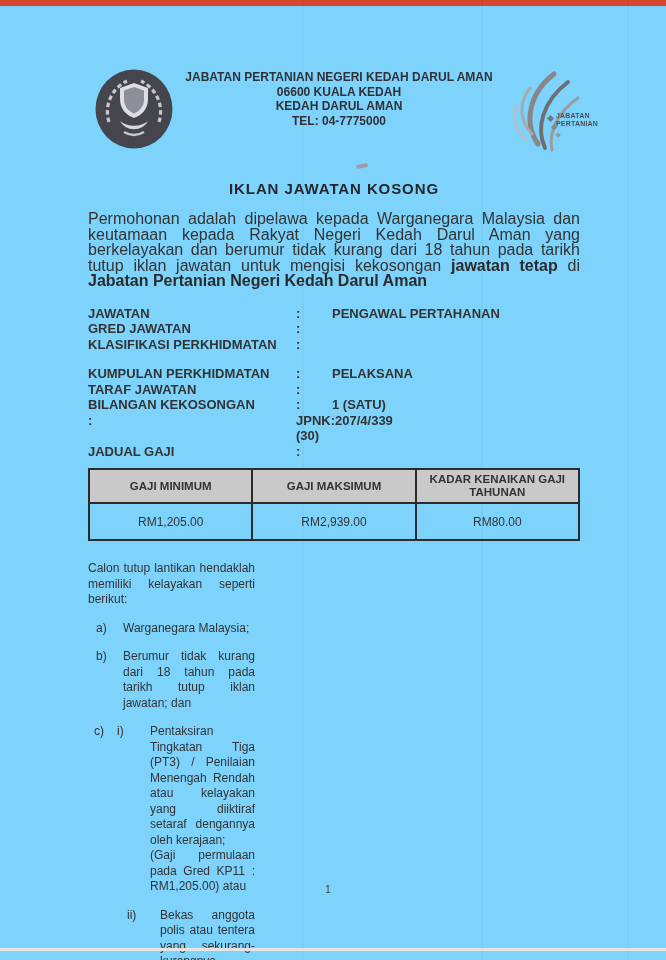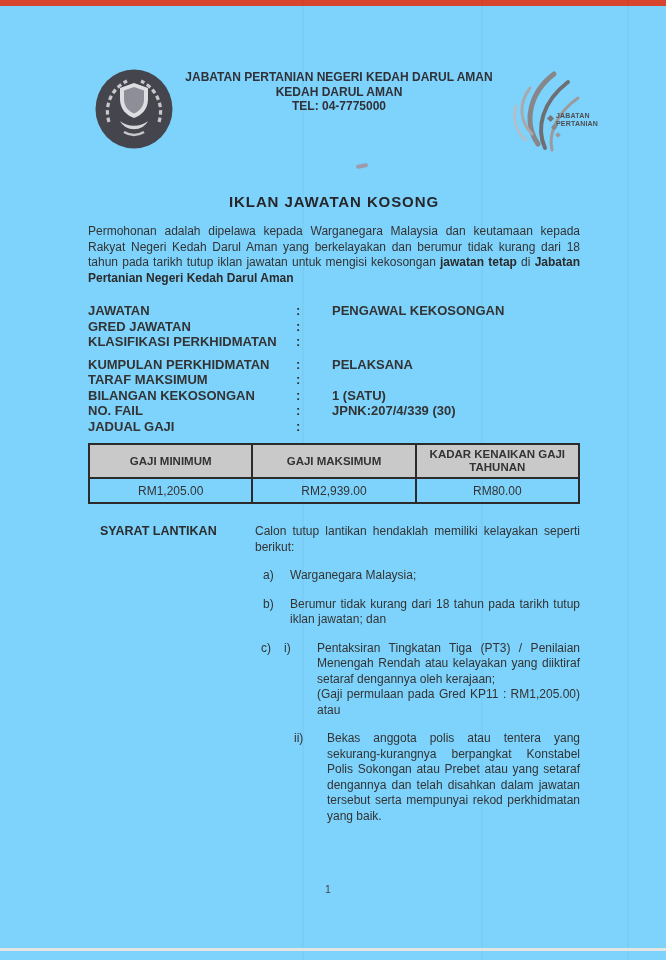--- a/index.html
+++ b/index.html
@@ -34,50 +34,50 @@
     font-size:7px;font-weight:bold;line-height:7.5px;color:#4e4e52;
     letter-spacing:0.2px;
   }
   .red-mark{
     position:absolute;left:198px;top:94px;width:12px;height:4px;
     background:rgba(204,72,50,0.4);border-radius:2px;transform:rotate(-10deg);
   }
 
   
   .doc-title{
-    margin-top:27px;text-align:center;
+    margin-top:14px;text-align:center;
     font-size:15px;font-weight:bold;letter-spacing:0.9px;color:#26262a;
   }
 
   
   .intro{
-    margin:14px 0 0 0;font-size:12px;line-height:15.5px;
+    margin:14px 0 0 0;font-size:16px;line-height:15.5px;
     text-align:justify;color:#333;
   }
   .intro b{color:#2b2b2b;}
 
   
   .details{margin-top:17px;font-size:13px;font-weight:bold;line-height:15.5px;color:#333;}
   .drow{display:grid;grid-template-columns:208px 36px 1fr;}
-  .drow.gap-top{margin-top:7px;}
+  .drow.gap-top{margin-top:14px;}
   .dcolon{text-align:left;}
 
   
   table.salary{
     margin-top:9px;width:100%;border-collapse:collapse;
     font-size:12px;color:#333;table-layout:fixed;
   }
   table.salary th,table.salary td{
     border:2px solid #2b2b2b;text-align:center;vertical-align:middle;
   }
   table.salary th{
     background:var(--table-header-bg,#c9c9c9);
     font-size:11.5px;font-weight:bold;line-height:13px;padding:3px 6px;height:26px;
   }
-  table.salary td{padding:3px 4px;height:17px;}
+  table.salary td{padding:9px 4px;height:17px;}
 
   
   .syarat{margin-top:20px;display:grid;grid-template-columns:167px 1fr;font-size:12px;line-height:15.5px;color:#333;}
   .syarat-heading{font-weight:bold;padding-left:12px;font-size:12.5px;color:#2c2c2c;}
   .syarat-body{}
   .syarat-intro{text-align:justify;margin:0;}
   .sitem{display:grid;grid-template-columns:27px 1fr;margin-top:13px;padding-left:8px;}
   .sitem .txt{text-align:justify;}
   .citem{display:grid;grid-template-columns:23px 33px 1fr;margin-top:13px;padding-left:6px;}
   .citem .txt{text-align:justify;}
@@ -106,20 +106,21 @@
         <path d="M15,54 C10,38 17,21 33,13" stroke="#c7c7cd" stroke-width="3.2" fill="none" stroke-dasharray="4.5 3"></path>
         <path d="M65,54 C70,38 63,21 47,13" stroke="#c7c7cd" stroke-width="3.2" fill="none" stroke-dasharray="4.5 3"></path>
         <path d="M40,15 l14,5 v11 c0,10 -6,16 -14,19 c-8,-3 -14,-9 -14,-19 v-11 z" fill="#dddde2"></path>
         <path d="M40,19 l10,3.6 v8.4 c0,7.5 -4.4,12 -10,14.5 c-5.6,-2.5 -10,-7 -10,-14.5 v-8.4 z" fill="#8e8e98"></path>
         <path d="M26,53 a15,13 0 0 0 28,0 a19,15 0 0 1 -28,0 z" fill="#d6d6db"></path>
         <path d="M30,64 q10,6 20,0" stroke="#c7c7cd" stroke-width="2.5" fill="none"></path>
       </svg>
 
       <div class="header-text">
         <div>JABATAN PERTANIAN NEGERI KEDAH DARUL AMAN</div>
+        <div>06600 KUALA KEDAH</div>
         <div>KEDAH DARUL AMAN</div>
         <div>TEL: 04-7775000</div>
         <div class="red-mark"></div>
       </div>
 
       <div class="dept-logo">
         <svg width="100" height="104" viewBox="0 0 100 104">
           <path d="M30,84 C16,64 20,34 46,14" stroke="#87878a" stroke-width="5" fill="none" stroke-linecap="round"></path>
           <path d="M37,88 C28,68 34,42 60,22" stroke="#6f6f73" stroke-width="4" fill="none" stroke-linecap="round"></path>
           <path d="M44,90 C40,72 50,52 70,38" stroke="#9b9b9e" stroke-width="3" fill="none" stroke-linecap="round"></path>
@@ -137,46 +138,45 @@
     </div>
 
     <div class="doc-title">IKLAN JAWATAN KOSONG</div>
 
     <p class="intro"><span>Permohonan adalah dipelawa kepada Warganegara Malaysia dan keutamaan kepada Rakyat Negeri Kedah Darul Aman yang berkelayakan dan berumur tidak kurang dari 18 tahun pada tarikh tutup iklan jawatan untuk mengisi kekosongan </span><b>jawatan tetap</b><span> di </span><b>Jabatan Pertanian Negeri Kedah Darul Aman</b></p>
 
     <div class="details">
       <div class="drow">
         <span>JAWATAN</span>
           <span class="dcolon">:</span>
-          <span>PENGAWAL KEKOSONGAN</span>
+          <span>PENGAWAL PERTAHANAN</span>
       </div>
       <div class="drow">
         <span>GRED JAWATAN</span>
           <span class="dcolon">:</span>
       </div>
       <div class="drow">
         <span>KLASIFIKASI PERKHIDMATAN</span>
           <span class="dcolon">:</span>
       </div>
       <div class="drow gap-top">
         <span>KUMPULAN PERKHIDMATAN</span>
           <span class="dcolon">:</span>
           <span>PELAKSANA</span>
       </div>
       <div class="drow">
-        <span>TARAF MAKSIMUM</span>
+        <span>TARAF JAWATAN</span>
           <span class="dcolon">:</span>
       </div>
       <div class="drow">
         <span>BILANGAN KEKOSONGAN</span>
           <span class="dcolon">:</span>
           <span>1 (SATU)</span>
       </div>
       <div class="drow">
-        <span>NO. FAIL</span>
           <span class="dcolon">:</span>
           <span>JPNK:207/4/339 (30)</span>
       </div>
       <div class="drow">
         <span>JADUAL GAJI</span>
           <span class="dcolon">:</span>
           <span></span>
       </div>
     </div>
 
@@ -191,21 +191,20 @@
       <tbody>
         <tr>
           <td>RM1,205.00</td>
           <td>RM2,939.00</td>
           <td>RM80.00</td>
         </tr>
       </tbody>
     </table>
 
     <div class="syarat">
-      <div class="syarat-heading">SYARAT LANTIKAN</div>
       <div class="syarat-body">
         <p class="syarat-intro">Calon tutup lantikan hendaklah memiliki kelayakan seperti berikut:</p>
 
         <div class="sitem">
           <span>a)</span>
           <span class="txt">Warganegara Malaysia;</span>
         </div>
 
         <div class="sitem">
           <span>b)</span>

